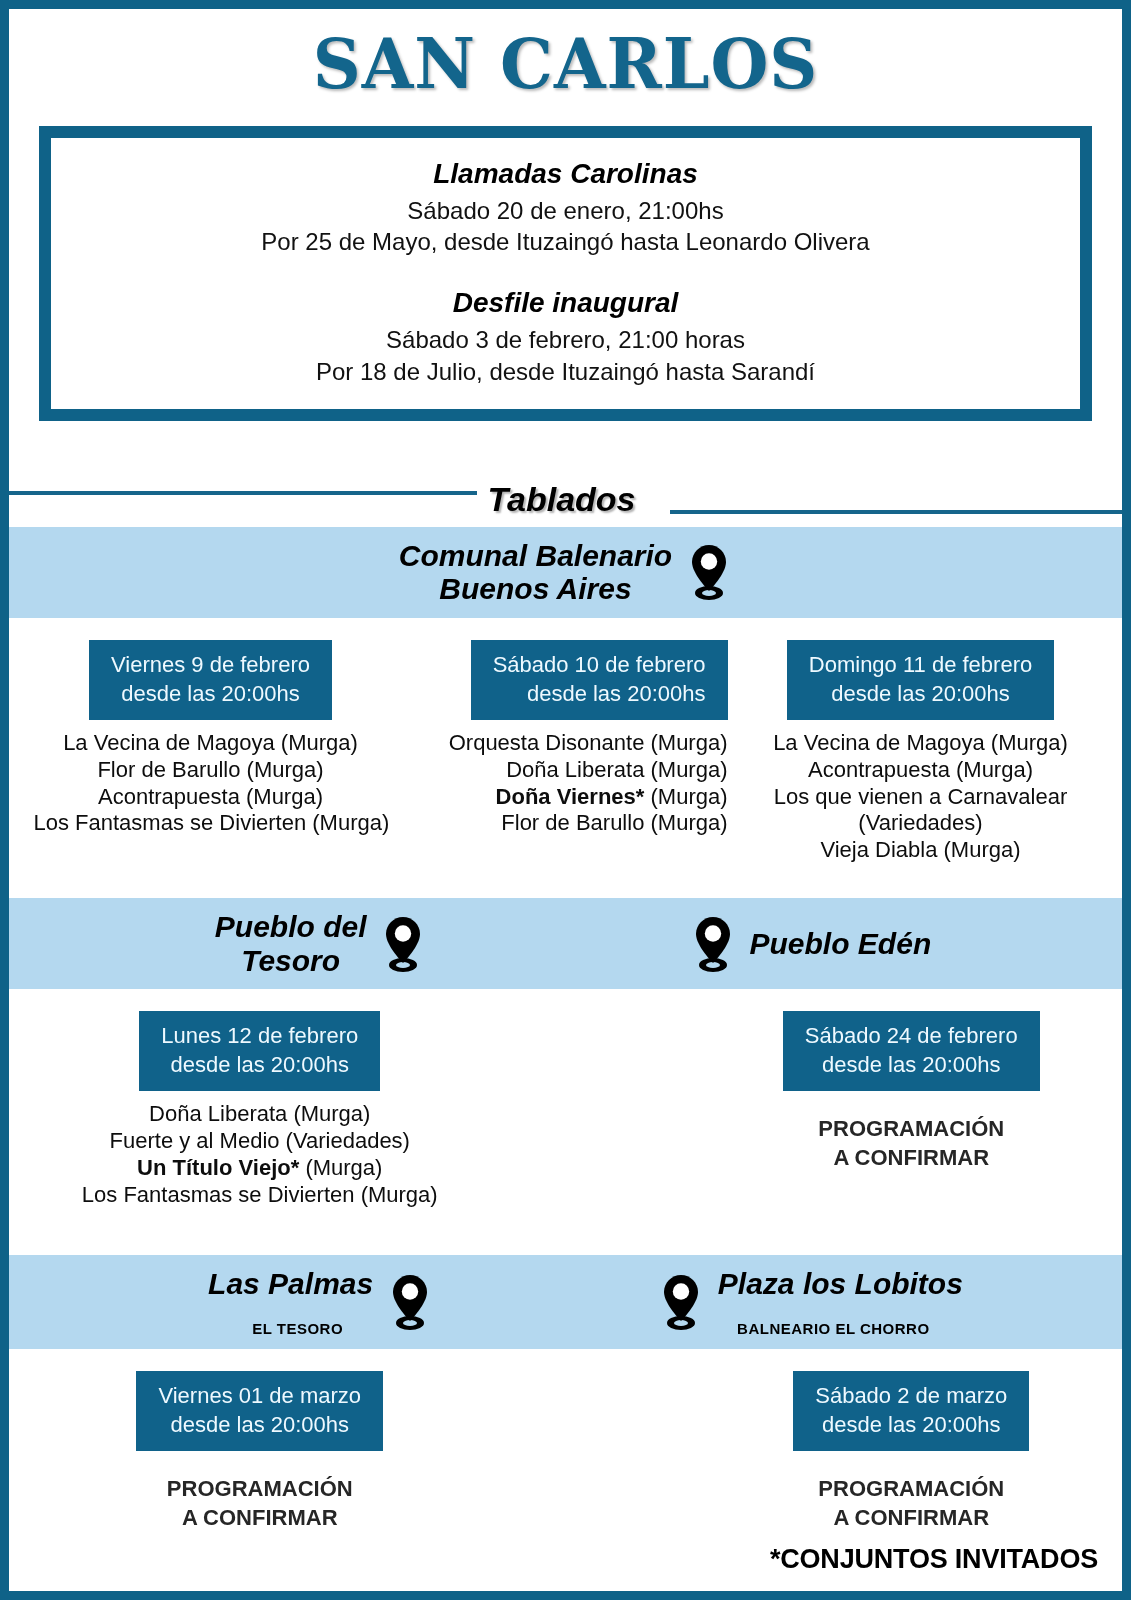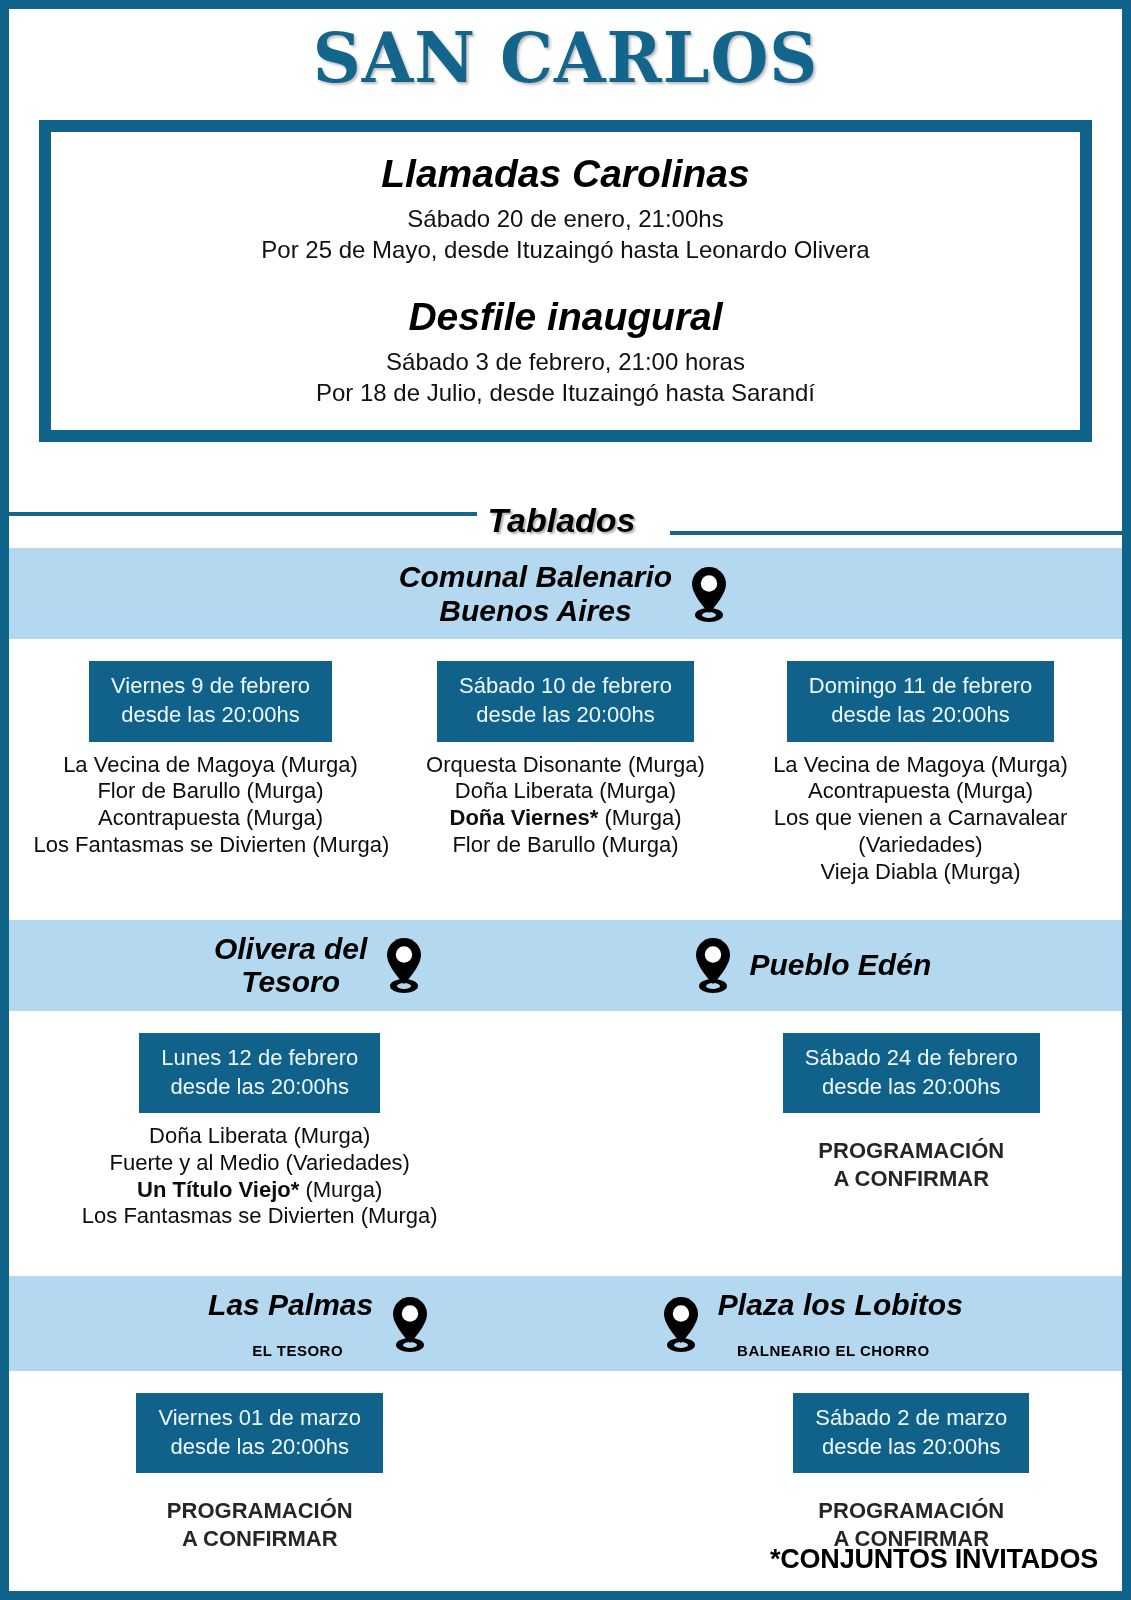--- a/index.html
+++ b/index.html
@@ -16,21 +16,21 @@
     height: 1600px;
     box-sizing: border-box;
     background: #ffffff;
     border: 9px solid #0f6288;
     overflow: hidden;
   }
 
   
   .title-wrap {
     text-align: center;
-    padding-top: 14px;
+    padding-top: 20px;
   }
   .poster-title {
     font-family: "DejaVu Serif", serif;
     font-weight: bold;
     font-size: 70px;
     letter-spacing: 1px;
     color: #13658c;
     line-height: 1;
     margin: 0;
     text-shadow: 2px 2px 3px rgba(0,0,0,0.28);
@@ -43,21 +43,21 @@
     border: 12px solid #0f6288;
     background: #ffffff;
     padding: 18px 10px 16px 10px;
     text-align: center;
   }
   .info-event { margin-bottom: 6px; }
   .info-event + .info-event { margin-top: 28px; }
   .info-head {
     font-style: italic;
     font-weight: bold;
-    font-size: 39px;
+    font-size: 28px;
     color: #000000;
     line-height: 1.25;
     margin: 0 0 4px 0;
   }
   .info-line {
     font-size: 24px;
     color: #111111;
     line-height: 1.3;
     margin: 0;
   }
@@ -245,21 +245,21 @@
       </div>
       <div class="section-body">
         <div class="cols">
           <div class="col" style="width: 370px;"><div class="date-chip">Viernes 9 de febrero
 desde las 20:00hs</div><div class="acts">
               <div>La Vecina de Magoya (Murga)</div>
               <div>Flor de Barullo (Murga)</div>
               <div>Acontrapuesta (Murga)</div>
               <div>Los Fantasmas se Divierten (Murga)</div>
             </div></div>
-          <div class="col" style="width: 340px;"><div class="date-chip">Sábado 10 de febrero
+          <div class="col" style="width: 340px; text-align: right;"><div class="date-chip">Sábado 10 de febrero
 desde las 20:00hs</div><div class="acts">
               <div>Orquesta Disonante (Murga)</div>
               <div>Doña Liberata (Murga)</div>
               <div><b>Doña Viernes*</b><span> (Murga)</span></div>
               <div>Flor de Barullo (Murga)</div>
             </div></div>
           <div class="col" style="width: 370px;"><div class="date-chip">Domingo 11 de febrero
 desde las 20:00hs</div><div class="acts">
               <div>La Vecina de Magoya (Murga)</div>
               <div>Acontrapuesta (Murga)</div>
@@ -267,21 +267,21 @@
               <div>Vieja Diabla (Murga)</div>
             </div></div>
         </div>
         <div class="spacer-sm"></div>
       </div>
       <div class="venue-band pair">
         <div style="display: flex; width: 100%; justify-content: center; align-items: center;">
           <div style="width: 44%; display: flex; justify-content: center;">
             <div class="venue left-text">
               <div>
-                <div class="venue-name">Olivera del
+                <div class="venue-name">Pueblo del
 Tesoro</div>
               </div>
               <span class="pin">
                 <svg viewBox="0 0 46 58" aria-hidden="true">
                   <ellipse cx="23" cy="50" rx="14" ry="7" fill="#000"></ellipse>
                   <ellipse cx="23" cy="50" rx="7" ry="3" fill="#b4d8ef"></ellipse>
                   <path d="M23 2C13.6 2 6 9.6 6 19c0 12 17 29 17 29s17-17 17-29C40 9.6 32.4 2 23 2z" fill="#000"></path>
                   <circle cx="23" cy="18.5" r="8.2" fill="#fff"></circle>
                 </svg>
               </span>

